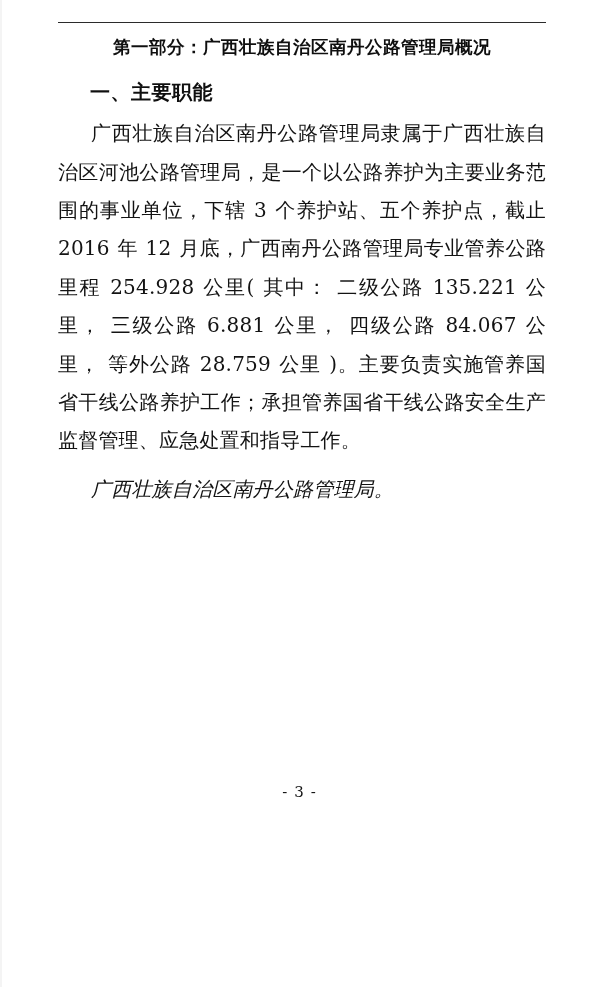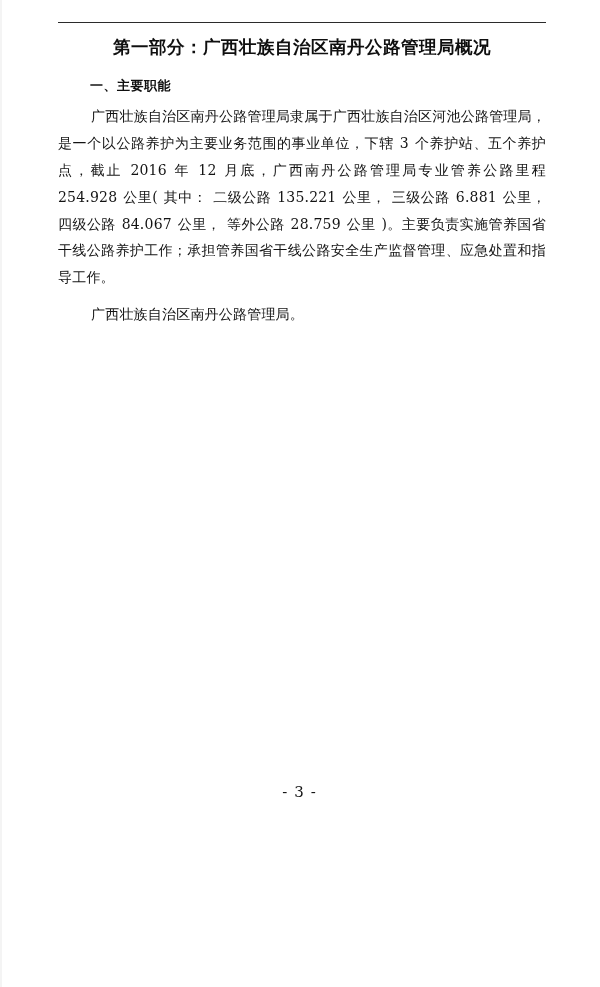--- a/index.html
+++ b/index.html
@@ -41,44 +41,45 @@
     font-size: 17.5px;
     font-weight: bold;
     text-align: center;
     letter-spacing: 0.5px;
     margin: 0 0 16px 0;
     line-height: 1.5;
     color: #0f0f0f;
   }
   .section-heading {
     font-family: "DejaVu Sans", "Liberation Sans", sans-serif;
-    font-size: 13px;
+    font-size: 20px;
     font-weight: bold;
     margin: 8px 0 6px 0;
     text-indent: 32px;
     line-height: 1.6;
     letter-spacing: 0.5px;
     color: #0f0f0f;
   }
   .para {
-    font-size: 14px;
+    font-size: 20px;
     line-height: 1.92;
     text-align: justify;
     text-justify: inter-ideograph;
     text-indent: 33px;
     margin: 2px 0 10px 0;
     letter-spacing: 0.2px;
     color: #131313;
   }
   .para-spread {
     word-spacing: 1px;
   }
   .para-last {
     margin-bottom: 0;
     text-indent: 33px;
+    font-style: italic;
   }
   .footer {
     position: absolute;
     bottom: 22px;
     left: 0;
     width: 600px;
     text-align: center;
     font-size: 15px;
     color: #161616;
     letter-spacing: 2px;

